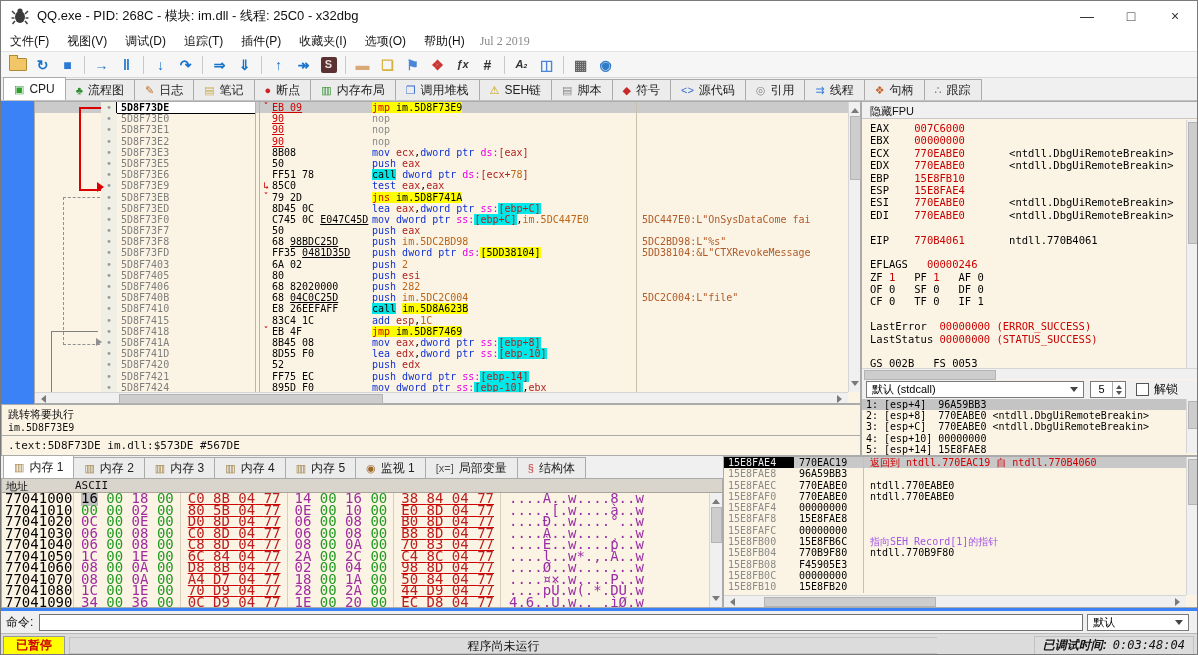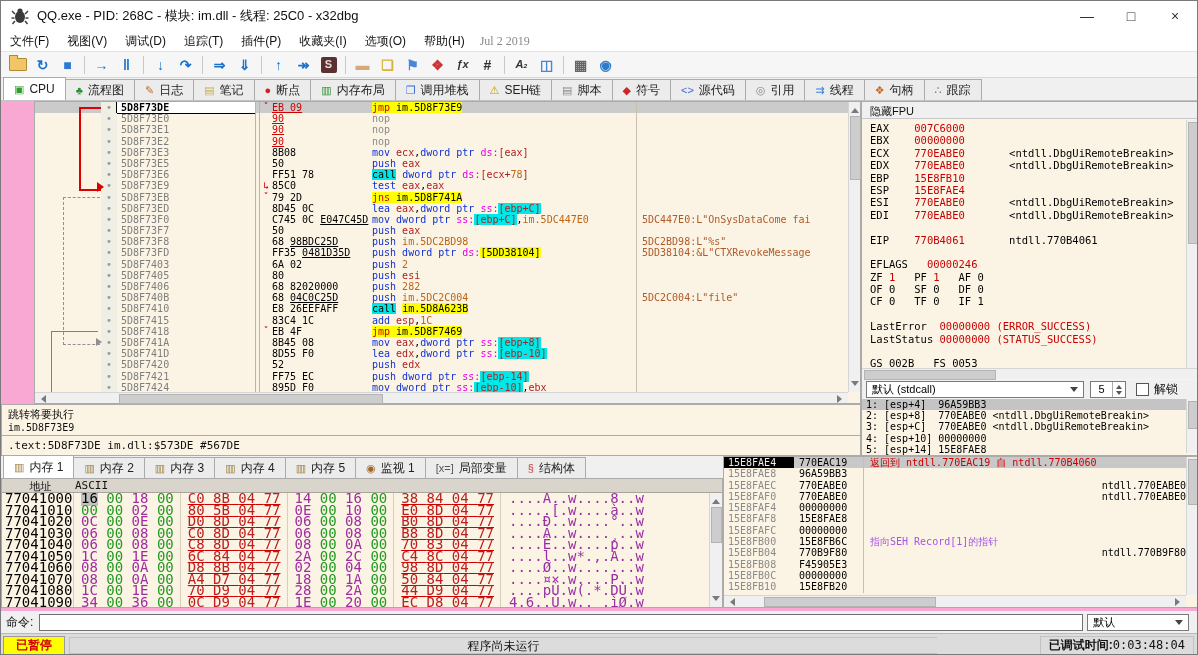--- a/index.html
+++ b/index.html
@@ -1,16 +1,16 @@
 <!DOCTYPE html>
 <html><head>
 <meta charset="utf-8">
 <style>
   html,body{margin:0;padding:0;background:#888;}
-  .win{position:relative;width:1198px;height:655px;background:#f9a8d4;border:1px solid #7a7a7a;box-sizing:border-box;
+  .win{position:relative;width:1198px;height:655px;background:#3b82f6;border:1px solid #7a7a7a;box-sizing:border-box;
        font-family:"Liberation Sans",sans-serif;overflow:hidden;}
   .mono{font-family:"DejaVu Sans Mono",monospace;}
 
   
   .titlebar{position:absolute;left:0;top:0;width:100%;height:30px;background:#fff;display:flex;align-items:center;border-bottom:1px solid #ececec;}
   .appicon{width:18px;height:18px;margin:0 8px 0 10px;flex:none;}
   .title{font-size:13px;color:#111;}
   .wbtns{margin-left:auto;display:flex;}
   .wbtn{width:44px;height:28px;display:flex;align-items:center;justify-content:center;font-size:14px;color:#333;}
   .menubar{position:absolute;left:0;top:30px;width:100%;height:20px;background:#fff;display:flex;align-items:center;font-size:12px;color:#111;}
@@ -90,49 +90,49 @@
   .spinner .b{width:0;height:0;border:3px solid transparent;}
   .spinner .b.up{border-bottom:4px solid #555;} .spinner .b.dn{border-top:4px solid #555;}
   .chk{width:11px;height:11px;background:#fff;border:1px solid #555;margin-left:10px;flex:none;}
   .chklabel{font-size:12px;margin-left:5px;color:#111;}
   .argrows{position:absolute;left:0;top:297px;right:12px;bottom:0;font-family:"DejaVu Sans Mono",monospace;font-size:10px;line-height:11.2px;white-space:pre;overflow:hidden;}
   .arow{height:11.2px;padding-left:4px;color:#000;}
   .arow.sel{background:#c4c4c4;}
 
   
   .mhdr{position:absolute;left:0;top:0;right:0;height:14px;background:#d9d5cd;border-bottom:1px solid #a8a49c;font-size:11px;color:#111;display:flex;box-sizing:border-box;}
-  .mhdr .h-addr{width:69px;padding-left:4px;text-align:center;} .mhdr .h-hex{width:333px;} .mhdr .h-ascii{padding-left:0;}
+  .mhdr .h-addr{width:69px;padding-left:4px;} .mhdr .h-hex{width:333px;} .mhdr .h-ascii{padding-left:0;}
   .mrows{position:absolute;left:0;top:14px;right:13px;bottom:0;overflow:hidden;font-family:"DejaVu Sans Mono",monospace;font-size:14px;line-height:11.5px;white-space:pre;}
   .mrow{display:flex;height:11.5px;}
   .m-addr{width:62px;flex:none;padding-left:3px;color:#000;}
   .m-div{width:1px;flex:none;background:#d6cdba;margin:0 7px 0 6px;}
   .m-g{flex:none;}
   .m-g.gptr{color:#be1e1e;text-decoration:underline;text-decoration-color:#d00000;}
   .hb.z{color:#229a22;} .hb.nz{color:#a02ca0;} .hb.bsel{background:#c0c0c0;color:#000;}
   .m-ascii{flex:none;color:#9a2fa5;padding-left:1px;}
 
   
   .srows{position:absolute;left:0;top:0;right:12px;bottom:12px;overflow:hidden;font-family:"DejaVu Sans Mono",monospace;font-size:10px;line-height:11.3px;white-space:pre;}
   .srow{display:flex;height:11.3px;}
   .srow.sel{background:#c8c8c8;}
   .s-addr{width:66px;flex:none;padding-left:4px;color:#8a8a8a;}
   .srow.sel .s-addr{background:#000;color:#ececec;}
   .s-val{width:64px;flex:none;padding-left:5px;color:#000;}
   .s-cmt{flex:1;border-left:1px solid #c9c1ad;padding-left:6px;overflow:hidden;}
-  .s-cmt.ret{color:#d00000;} .s-cmt.seh{color:#a455e6;} .s-cmt.mod{color:#000;text-align:right;}
+  .s-cmt.ret{color:#d00000;} .s-cmt.seh{color:#a455e6;} .s-cmt.mod{color:#000;}
 
   
   .cmdrow{position:absolute;left:0;top:610px;width:100%;height:22px;background:#f0f0f0;display:flex;align-items:center;}
   .cmdlabel{font-size:12px;color:#111;margin:0 6px 0 5px;}
   .cmdinput{width:1044px;height:17px;background:#fff;border:1px solid #707070;font-family:"DejaVu Sans Mono",monospace;font-size:11px;padding:0 3px;box-sizing:border-box;}
   #cmd-combo{width:102px;margin-left:4px;background:#fff;}
   .statusbar{position:absolute;left:0;top:632px;width:100%;height:23px;background:#dcdcdc;border-top:1px solid #b8b8b8;display:flex;align-items:center;box-sizing:border-box;}
   .badge{margin-left:2px;height:17px;line-height:17px;padding:0 12px;background:#ffff00;color:#d00000;font-weight:bold;font-size:12px;border:1px solid #9a9a9a;}
   .statmsg{margin-left:4px;height:17px;line-height:17px;padding:0 8px;font-size:12px;color:#111;border:1px solid #c2c2c2;border-right:none;width:868px;box-sizing:border-box;background:#dcdcdc;text-align:center;}
-  .stattime{margin-left:auto;margin-right:3px;height:17px;line-height:17px;font-size:12px;color:#111;padding:0 8px;border:1px solid #c2c2c2;background:#dcdcdc;display:flex;gap:0;}
+  .stattime{margin-left:auto;margin-right:3px;height:17px;line-height:17px;font-size:12px;color:#111;padding:0 8px;border:1px solid #c2c2c2;background:#dcdcdc;display:flex;gap:6px;font-style:italic;}
   .stattime .lbl{font-weight:bold;} .stattime .val{font-family:"DejaVu Sans Mono",monospace;}
 </style>
 </head>
 <body>
 
 <div class="win">
 
   <div class="titlebar">
     <svg class="appicon" viewBox="0 0 18 18">
       <ellipse cx="9" cy="10" rx="5" ry="6" fill="#3a3a3a"></ellipse>

